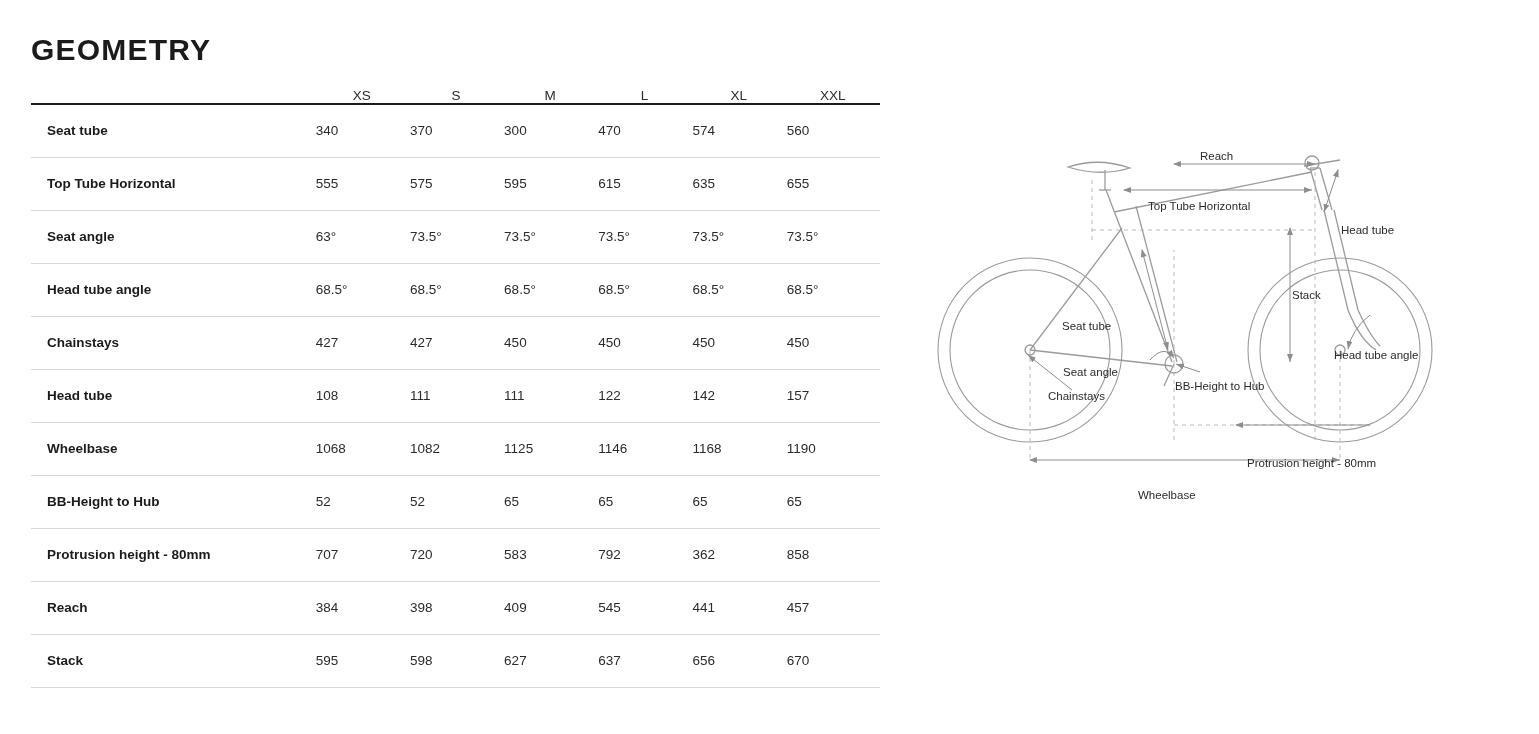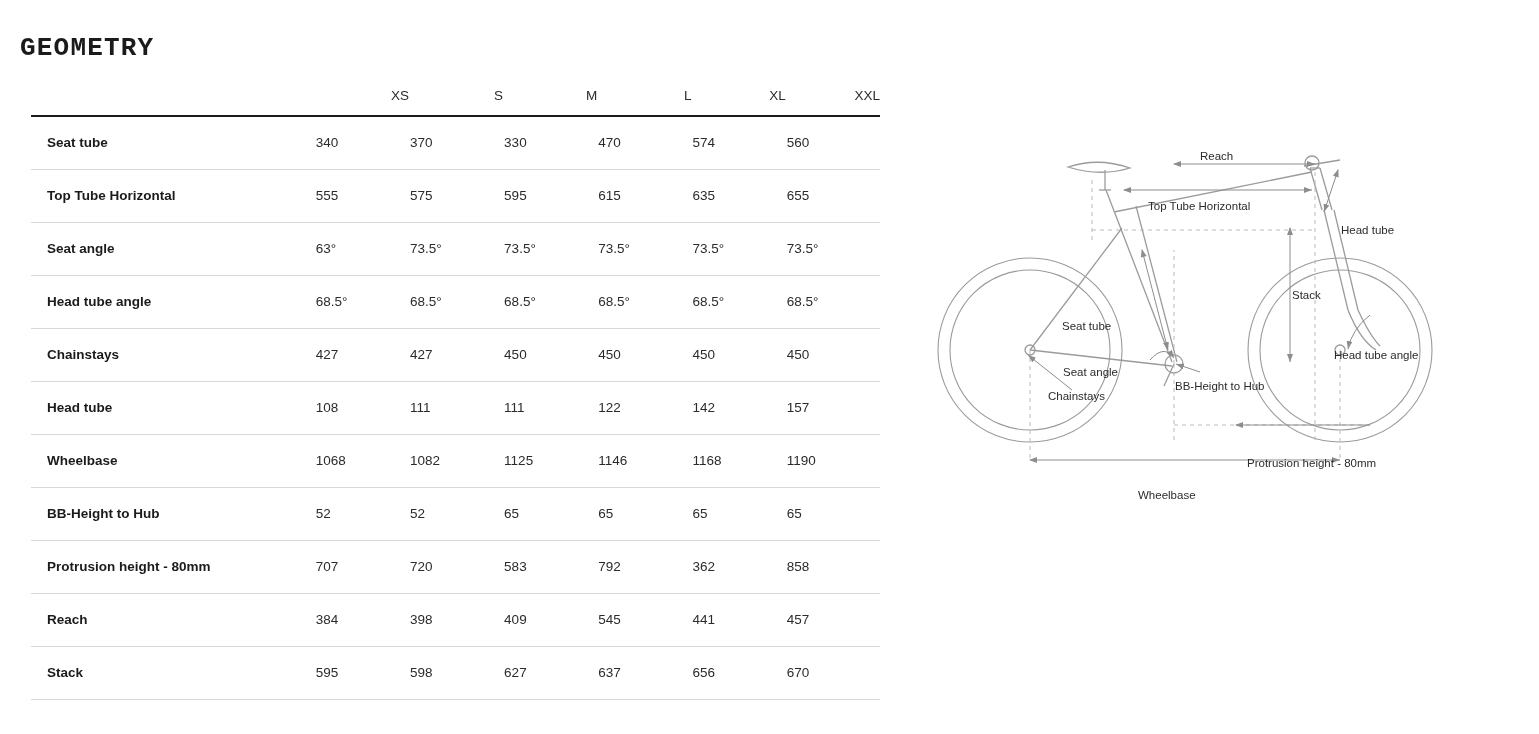--- a/index.html
+++ b/index.html
@@ -16,48 +16,47 @@
     overflow: hidden;
   }
   .page {
     position: relative;
     width: 1539px;
     height: 734px;
   }
   
   .title {
     position: absolute;
-    left: 20px;
+    left: 31px;
     top: 33px;
-    font-size: 26px;
+    font-size: 30px;
     font-weight: bold;
     letter-spacing: 1.2px;
     color: #1b1b1b;
-    font-family: Liberation Mono, monospace;
   }
   
   .table-wrap {
     position: absolute;
     left: 31px;
     top: 88px;
     width: 849px;
   }
   table.geo {
     border-collapse: collapse;
     width: 849px;
     table-layout: fixed;
   }
   table.geo col.label { width: 277px; }
   table.geo col.size { width: 92px; }
   table.geo thead th {
-    text-align: right;
+    text-align: center;
     font-size: 13.5px;
     font-weight: normal;
     color: #2b2b2b;
-    padding: 0 0 12px 0;
+    padding: 0 0 0 0;
     border-bottom: 2px solid #1b1b1b;
     vertical-align: bottom;
   }
   table.geo thead th.hdr-label { padding-left: 16px; }
   table.geo tbody td {
     font-size: 13.5px;
     color: #2b2b2b;
     height: 53px;
     border-bottom: 1px solid #d8d8d8;
     vertical-align: middle;
@@ -110,21 +109,21 @@
           <th>L</th>
           <th>XL</th>
           <th>XXL</th>
         </tr>
       </thead>
       <tbody>
         <tr>
           <td class="rowlabel">Seat tube</td>
           <td>340</td>
           <td>370</td>
-          <td>330</td>
+          <td>300</td>
           <td>470</td>
           <td>574</td>
           <td>560</td>
         </tr>
         <tr>
           <td class="rowlabel">Top Tube Horizontal</td>
           <td>555</td>
           <td>575</td>
           <td>595</td>
           <td>615</td>

